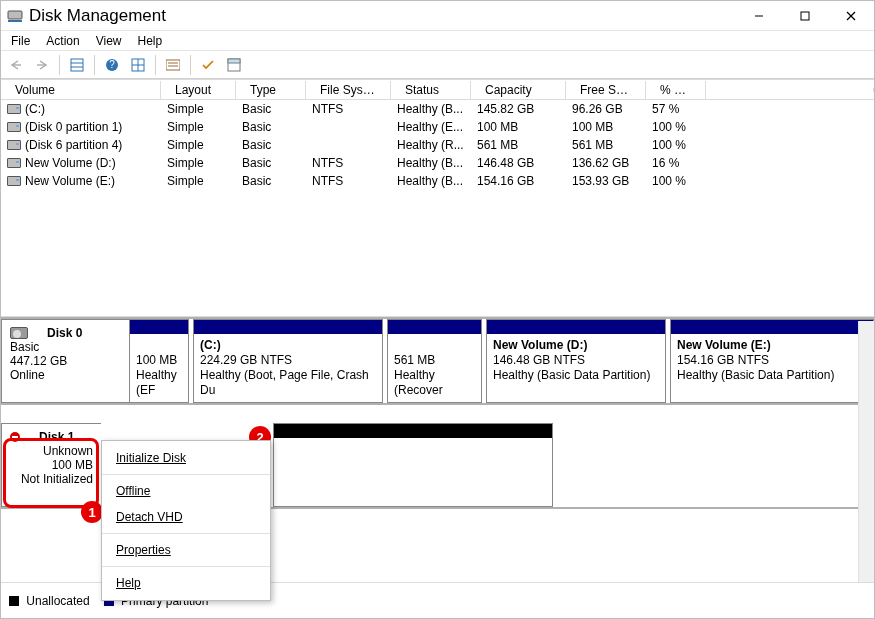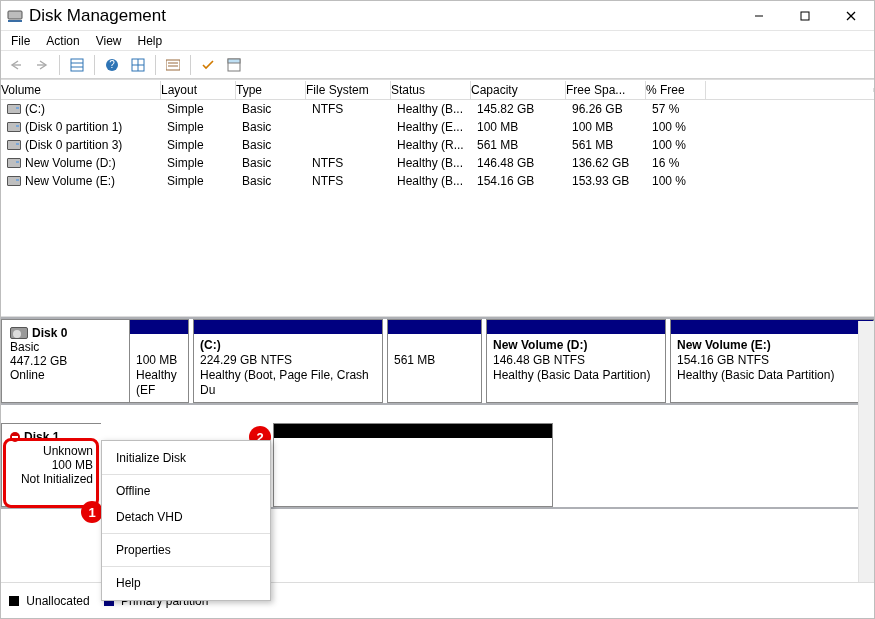--- a/index.html
+++ b/index.html
@@ -74,21 +74,21 @@
   .vol-header, .vol-row{
     display:grid;
     grid-template-columns:160px 75px 70px 85px 80px 95px 80px 60px 1fr;
     align-items:center;
   }
   .vol-header{
     height:20px;
     border-bottom:1px solid var(--grid-border);
   }
   .vol-header .col{
-    padding:2px 0;border-right:1px solid var(--grid-border);
+    padding:2px 14px;border-right:1px solid var(--grid-border);
     background:var(--header-bg);
     white-space:nowrap;overflow:hidden;text-overflow:ellipsis;
   }
   .vol-row{height:18px;}
   .vol-row .cell{
     padding:0 6px;white-space:nowrap;overflow:hidden;text-overflow:ellipsis;
   }
   .vol-row .name{display:flex;align-items:center;gap:4px;}
   .drv-icon{
     width:14px;height:10px;display:inline-block;
@@ -109,21 +109,21 @@
     border-bottom:2px solid #aeb0b5;
   }
   .disk-label{
     width:128px;
     padding:6px 8px;
     border:1px solid #888;
     border-right:none;
     background:#fff;
     position:relative;
   }
-  .disk-label .top{display:flex;align-items:center;gap:4px;}
+  .disk-label .top{display:flex;align-items:center;gap:19px;}
   .hdd-icon{width:18px;height:12px;border:1px solid #555;border-radius:2px;background:#9a9a9a;display:inline-block;position:relative;}
   .hdd-icon::after{content:"";position:absolute;left:2px;top:2px;width:8px;height:8px;border-radius:50%;background:#ddd;}
   .disk-parts{
     flex:1;display:flex;gap:4px;padding:0 0 0 0;
     position:relative;
   }
   .part{
     border:1px solid #888;background:#fff;overflow:hidden;
     display:flex;flex-direction:column;
   }
@@ -148,20 +148,21 @@
 
   
   .context-menu{
     position:absolute;
     left:100px; top:439px;
     width:170px;
     background:#fff;border:1px solid #bdbdbd;
     box-shadow:2px 2px 6px rgba(0,0,0,.25);
     padding:4px 0;
     z-index:50;
+    text-decoration:underline;
   }
   .ctx-item{
     padding:6px 14px;
     background:#fff;
   }
   .ctx-sep{height:1px;background:#e0e0e0;margin:3px 0;}
 
   
   .legend{
     position:absolute;left:0;right:0;bottom:0;
@@ -318,21 +319,21 @@
         <div class="cell"></div>
         <div class="cell">Healthy (E...</div>
         <div class="cell">100 MB</div>
         <div class="cell">100 MB</div>
         <div class="cell">100 %</div>
         <div class="cell"></div>
       </div>
       <div class="vol-row">
         <div class="cell name">
           <span class="drv-icon"></span>
-          <span>(Disk 0 partition 3)</span>
+          <span>(Disk 6 partition 4)</span>
         </div>
         <div class="cell">Simple</div>
         <div class="cell">Basic</div>
         <div class="cell"></div>
         <div class="cell">Healthy (R...</div>
         <div class="cell">561 MB</div>
         <div class="cell">561 MB</div>
         <div class="cell">100 %</div>
         <div class="cell"></div>
       </div>
@@ -394,20 +395,21 @@
           <b>(C:)</b>
           <div>224.29 GB NTFS</div>
           <div>Healthy (Boot, Page File, Crash Du</div>
         </div>
       </div>
       <div class="part" style="width:95px">
         <div class="bar"></div>
         <div class="body">
           <div>&nbsp;</div>
           <div>561 MB</div>
+          <div>Healthy (Recover</div>
         </div>
       </div>
       <div class="part" style="width:180px">
         <div class="bar"></div>
         <div class="body">
           <b>New Volume  (D:)</b>
           <div>146.48 GB NTFS</div>
           <div>Healthy (Basic Data Partition)</div>
         </div>
       </div>

